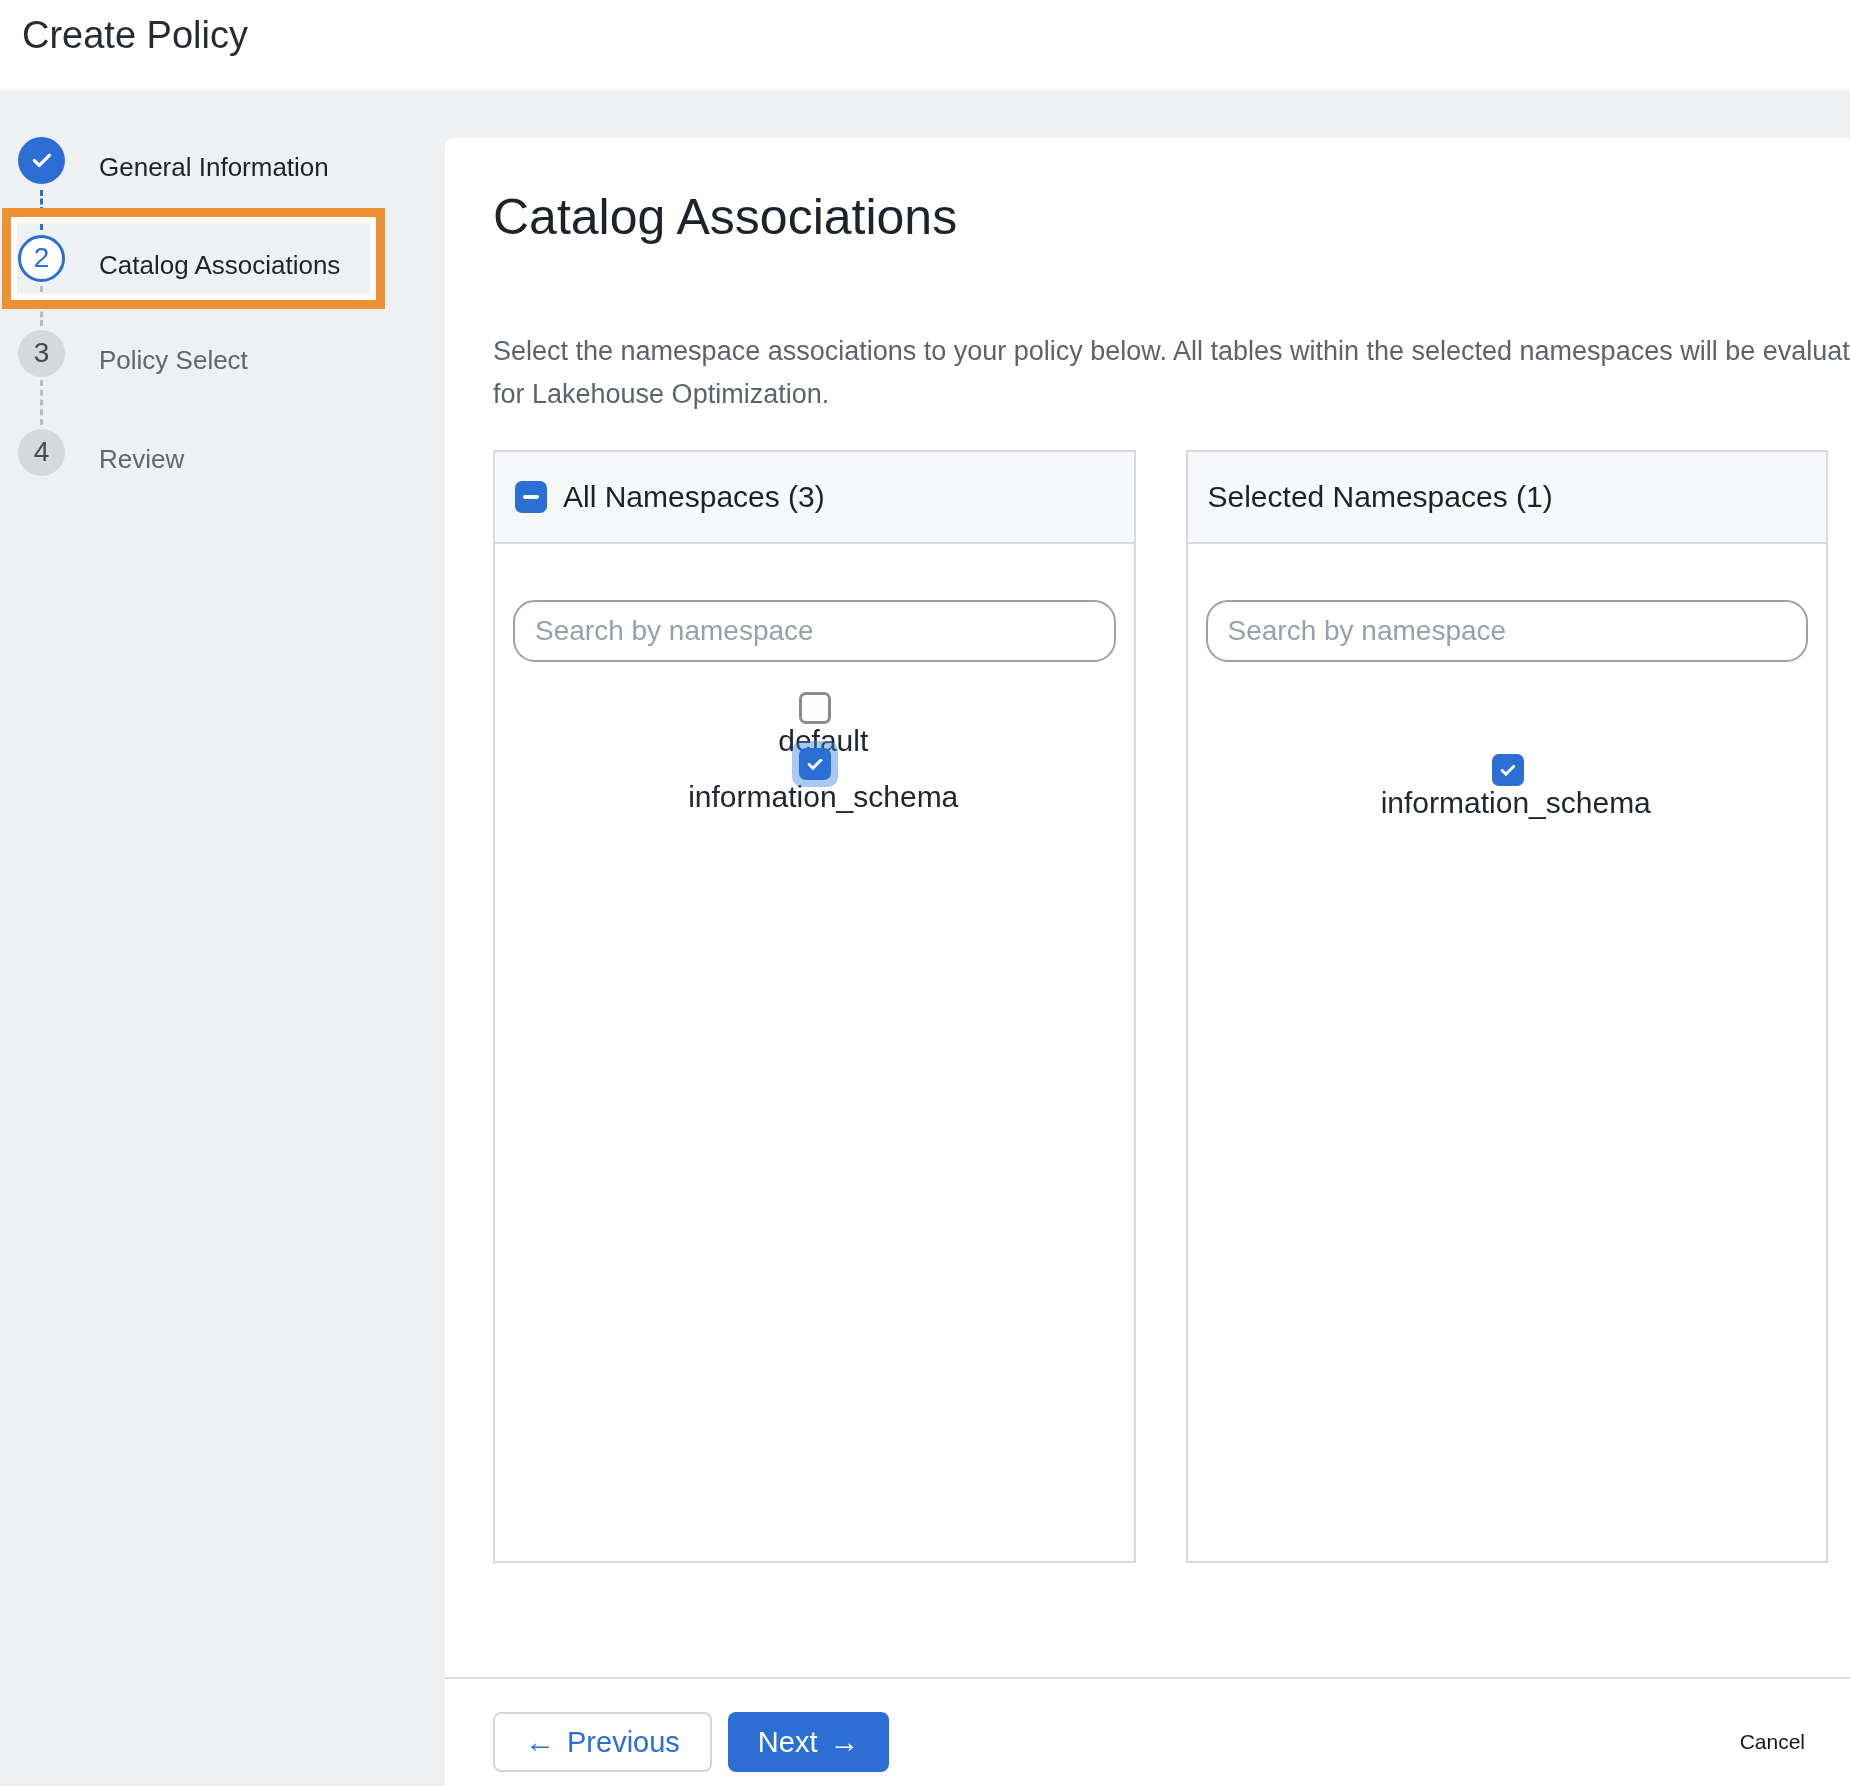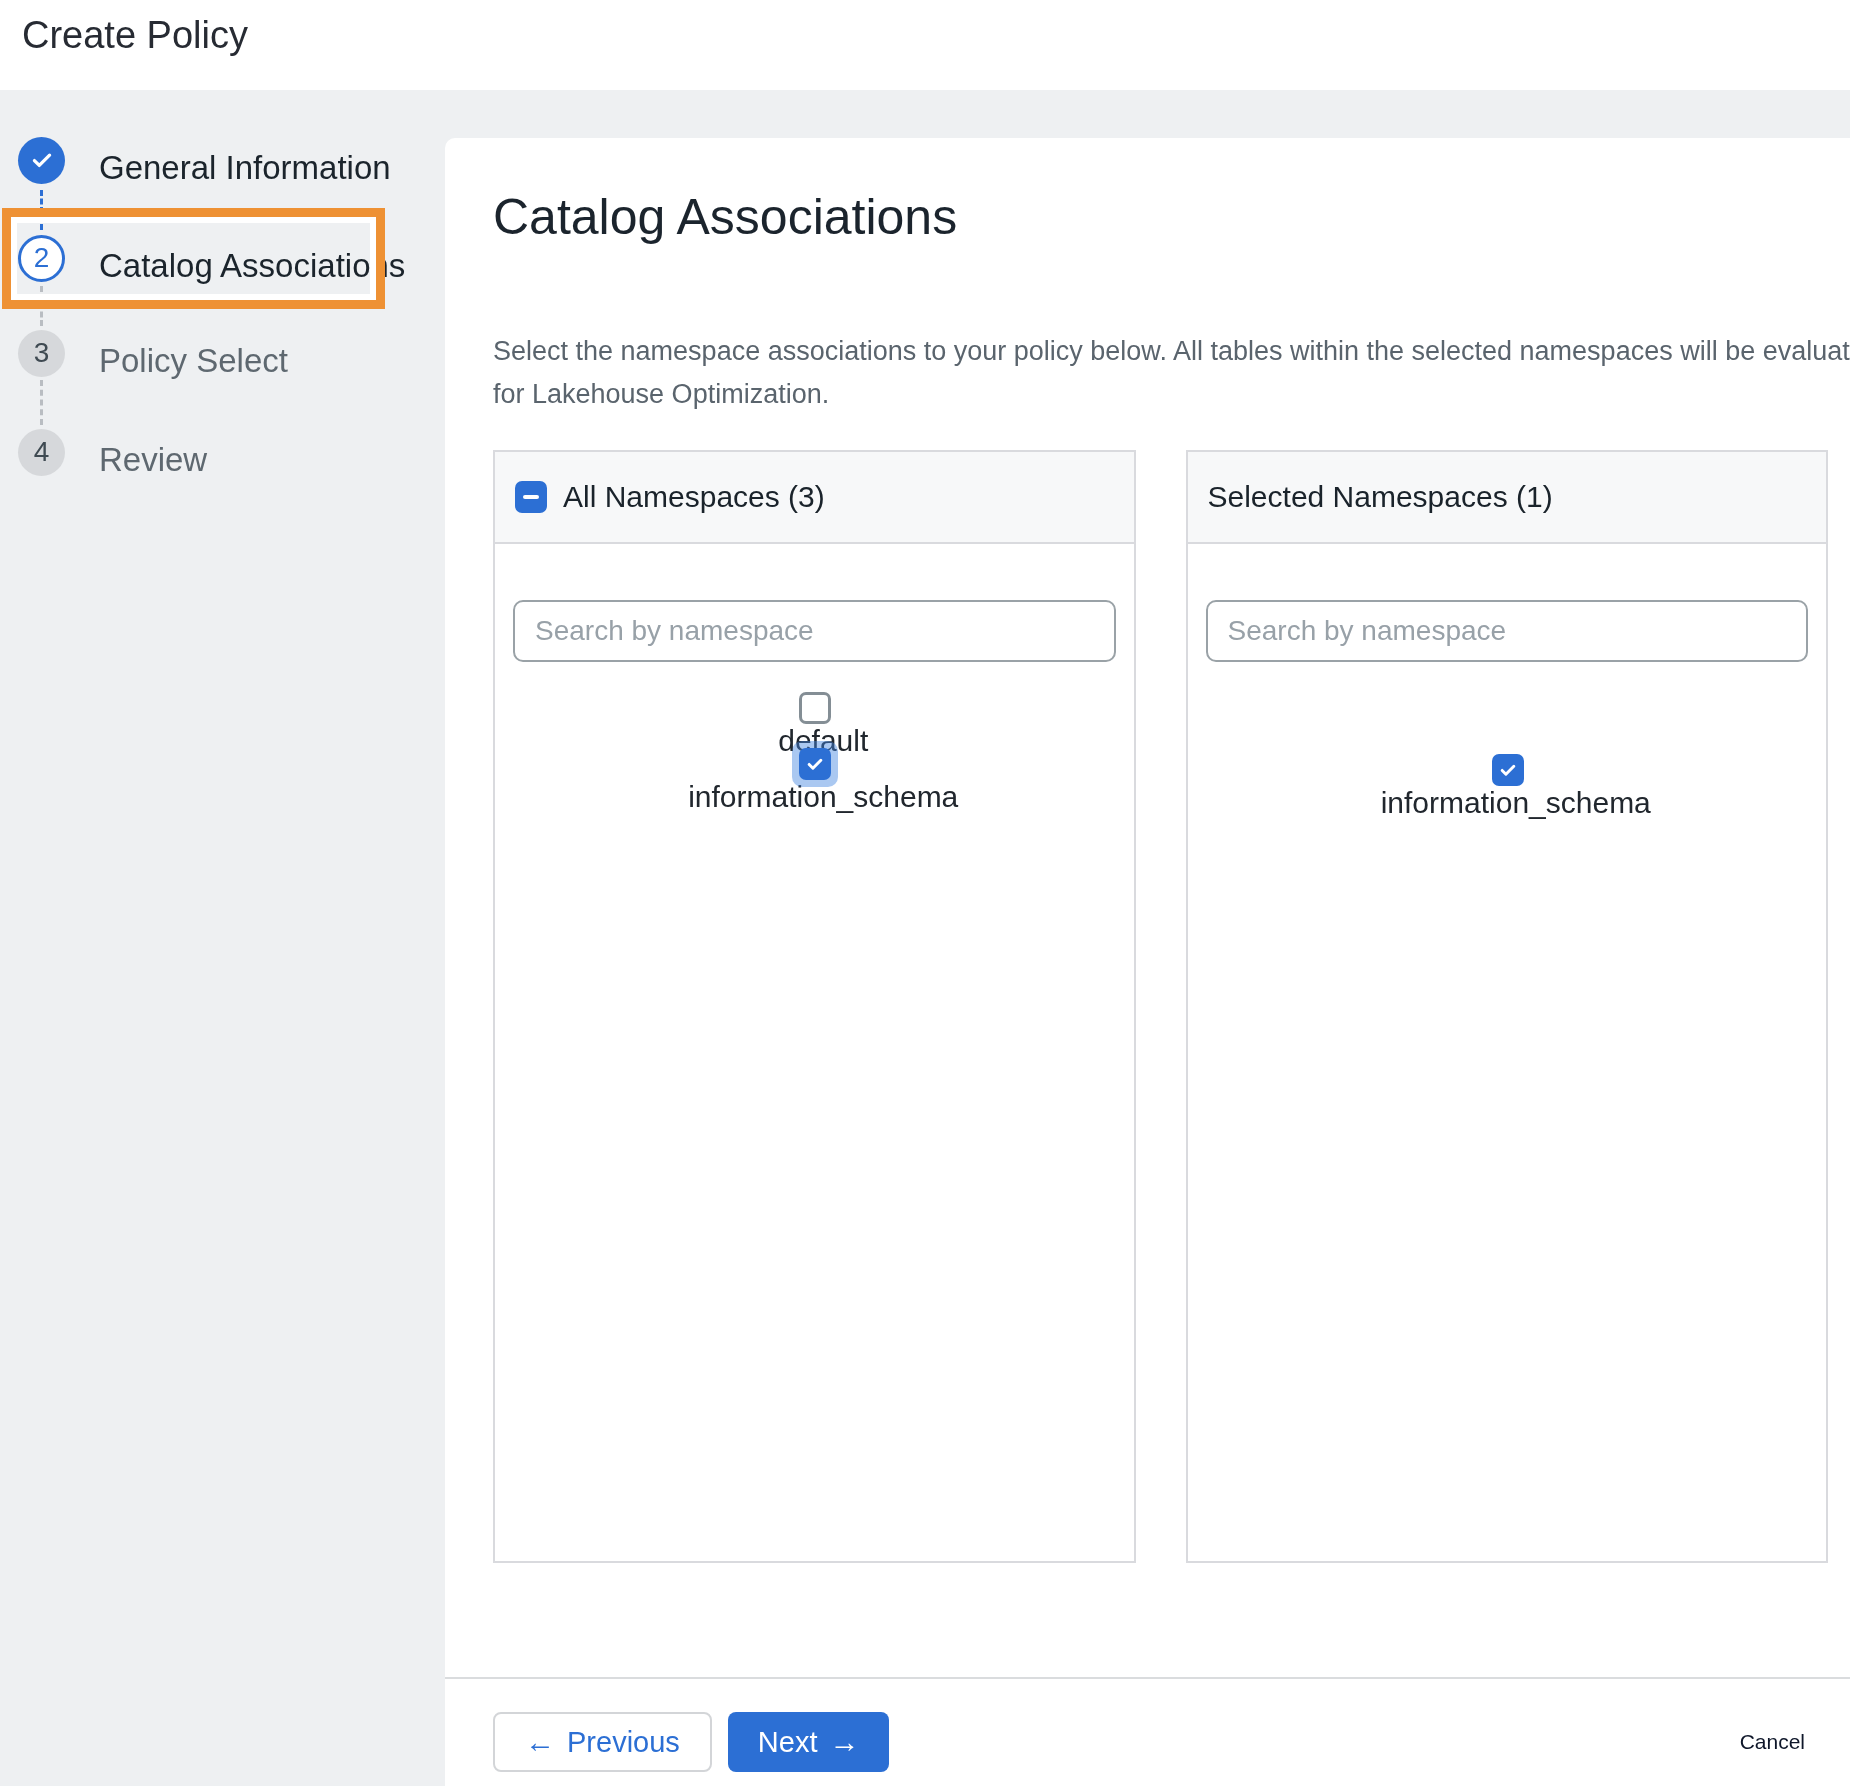--- a/index.html
+++ b/index.html
@@ -16,21 +16,21 @@
 
   
   .sidebar{position:absolute;left:0;top:0;width:445px;height:100%;}
   .step-row{position:absolute;left:0;display:flex;align-items:center;height:48px;cursor:pointer;}
   .step-row.r1{top:46px;} .step-row.r2{top:144px;} .step-row.r3{top:239px;} .step-row.r4{top:338px;}
   .step-circle{width:47px;height:47px;border-radius:50%;margin-left:18px;flex:0 0 47px;
     display:flex;align-items:center;justify-content:center;box-sizing:border-box;font-size:28px;}
   .circle-completed{background:#2c6fd4;}
   .circle-active{background:#fff;border:3px solid #2c6fd4;color:#2c6fd4;}
   .circle-upcoming{background:#d6d8db;color:#3f4a52;}
-  .step-label{margin-left:34px;font-size:33px;white-space:nowrap;margin-top:15px;}
+  .step-label{margin-left:34px;font-size:26px;white-space:nowrap;margin-top:15px;}
   .label-dark{color:#1b242c;} .label-gray{color:#5e6870;}
   .conn{position:absolute;left:40px;width:0;border-left:3px dashed #b9bdc2;}
   .conn.c1{top:100px;height:40px;border-color:#2c6fd4;}
   .conn.c2{top:196px;height:40px;}
   .conn.c3{top:290px;height:45px;}
   .highlight-box{position:absolute;left:2px;top:118px;width:383px;height:101px;box-sizing:border-box;
     border:9px solid #ee9134;box-shadow:inset 0 0 0 6px #ffffff;z-index:5;pointer-events:none;}
   .check-icon-svg{display:block;}
 
   
@@ -40,21 +40,21 @@
 
   
   .panels{position:absolute;left:48px;right:22px;top:312px;height:1113px;display:flex;gap:50px;}
   .panel{flex:1;box-sizing:border-box;border:2px solid #d9dade;background:#fff;display:flex;flex-direction:column;gap:28px;}
   .panel-header{height:92px;flex:0 0 92px;background:#f7f8f9;border-bottom:2px solid #d9dade;
     display:flex;align-items:center;padding:0 20px;box-sizing:border-box;font-size:30px;color:#1a232b;}
   .panel-title{margin-left:16px;}
   .panel-title.no-cb{margin-left:0;}
   .panel-body{padding:28px 18px 0 18px;flex:1;overflow:hidden;}
   .search-input{display:block;width:100%;height:62px;box-sizing:border-box;border:2px solid #9aa2a7;
-    border-radius:10px;font-family:"Liberation Sans",sans-serif;font-size:28px;padding:16px 20px;color:#1a232b;outline:none;background:#fff;}
+    border-radius:22px;font-family:"Liberation Sans",sans-serif;font-size:28px;padding:16px 20px;color:#1a232b;outline:none;background:#fff;}
   .search-input::placeholder{color:#98a1a8;}
   .ns-list{margin-top:30px;}
   .ns-list.offset{margin-top:92px;}
   .ns-row{display:flex;align-items:center;height:56px;padding-left:2px;flex-direction:column;}
   .ns-label{margin-left:16px;font-size:30px;color:#21272e;}
   .cb-wrap{position:relative;width:32px;height:32px;flex:0 0 32px;}
   .cb-halo::before{content:"";position:absolute;left:-7px;top:-7px;width:46px;height:46px;border-radius:10px;
     background:rgba(66,133,224,0.45);}
   .cb{position:relative;width:32px;height:32px;box-sizing:border-box;border-radius:7px;cursor:pointer;}
   .cb-unchecked{border:3px solid #848e95;background:#fff;}

